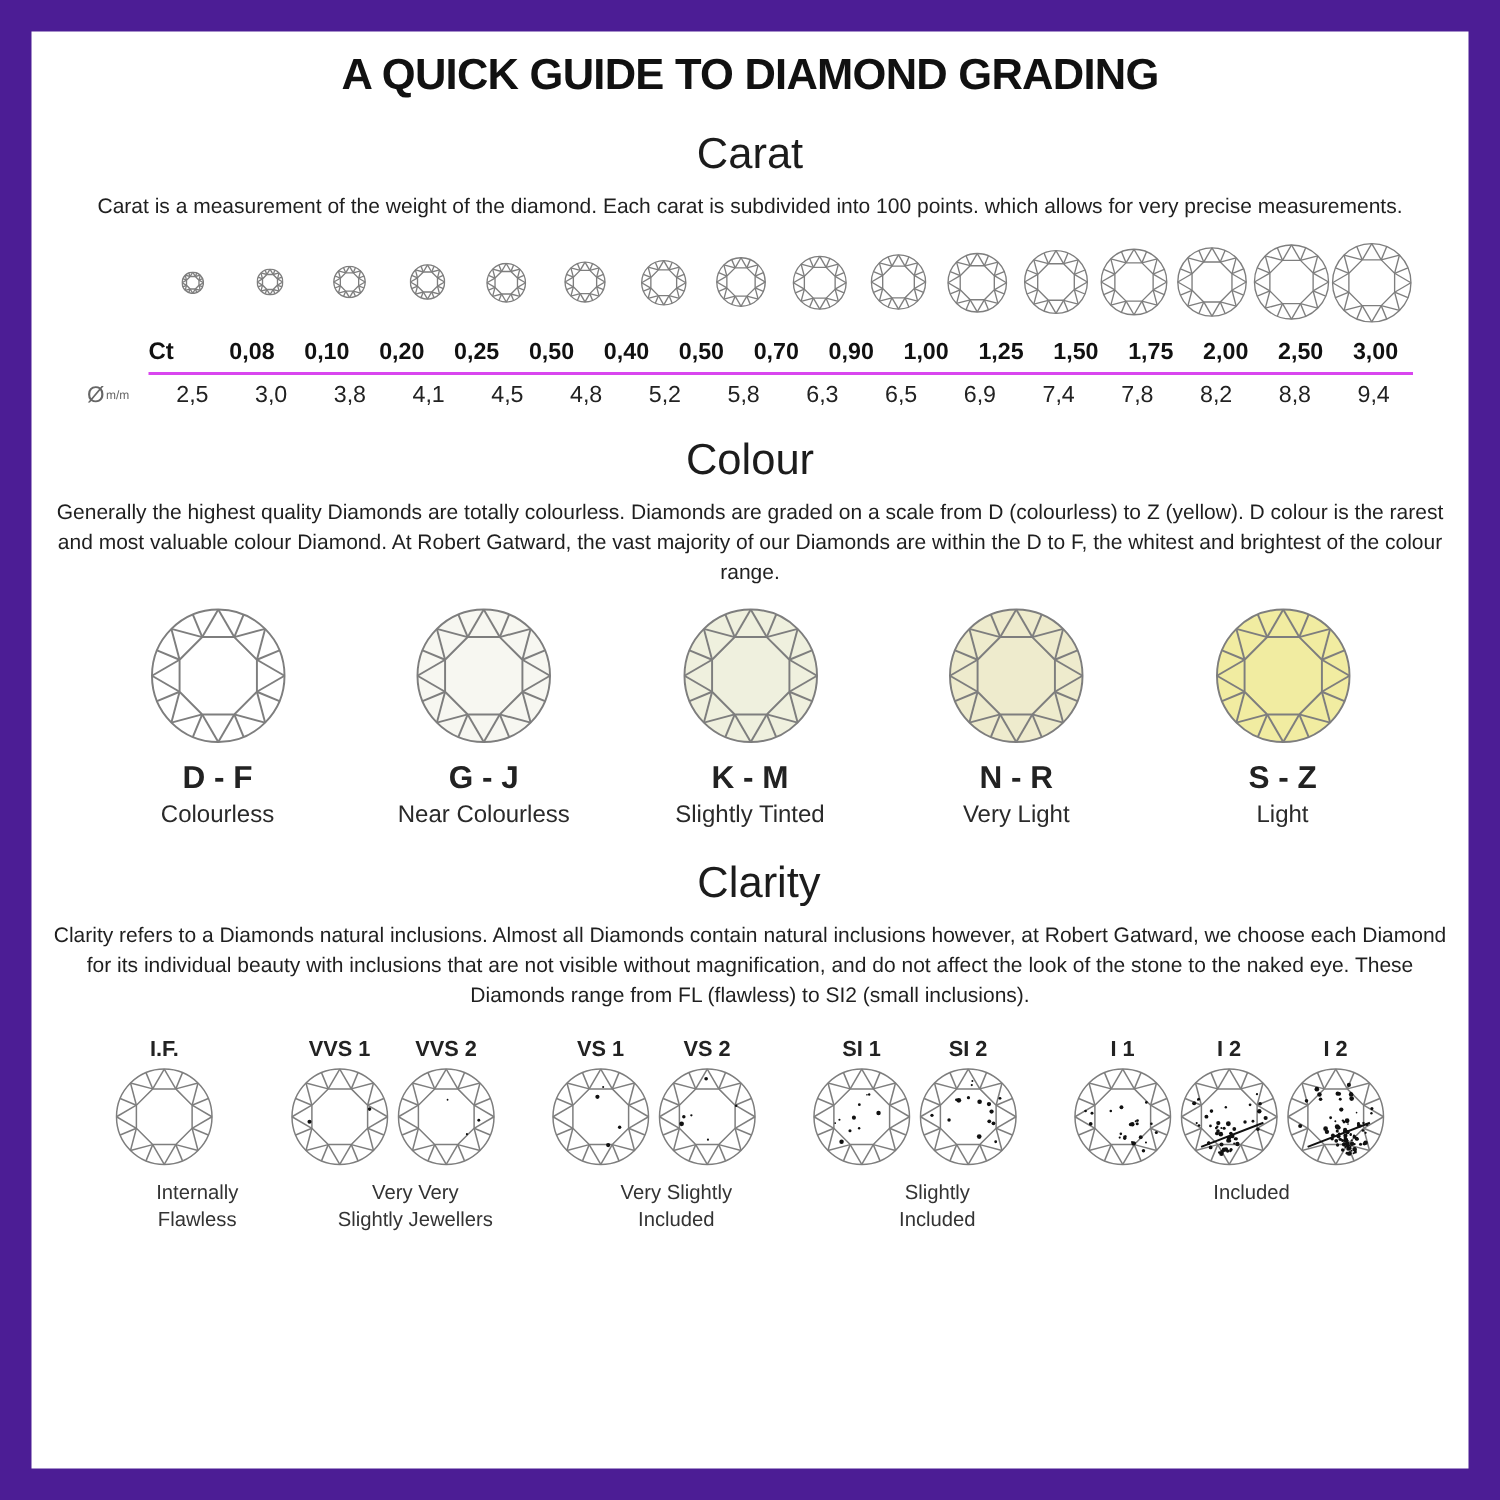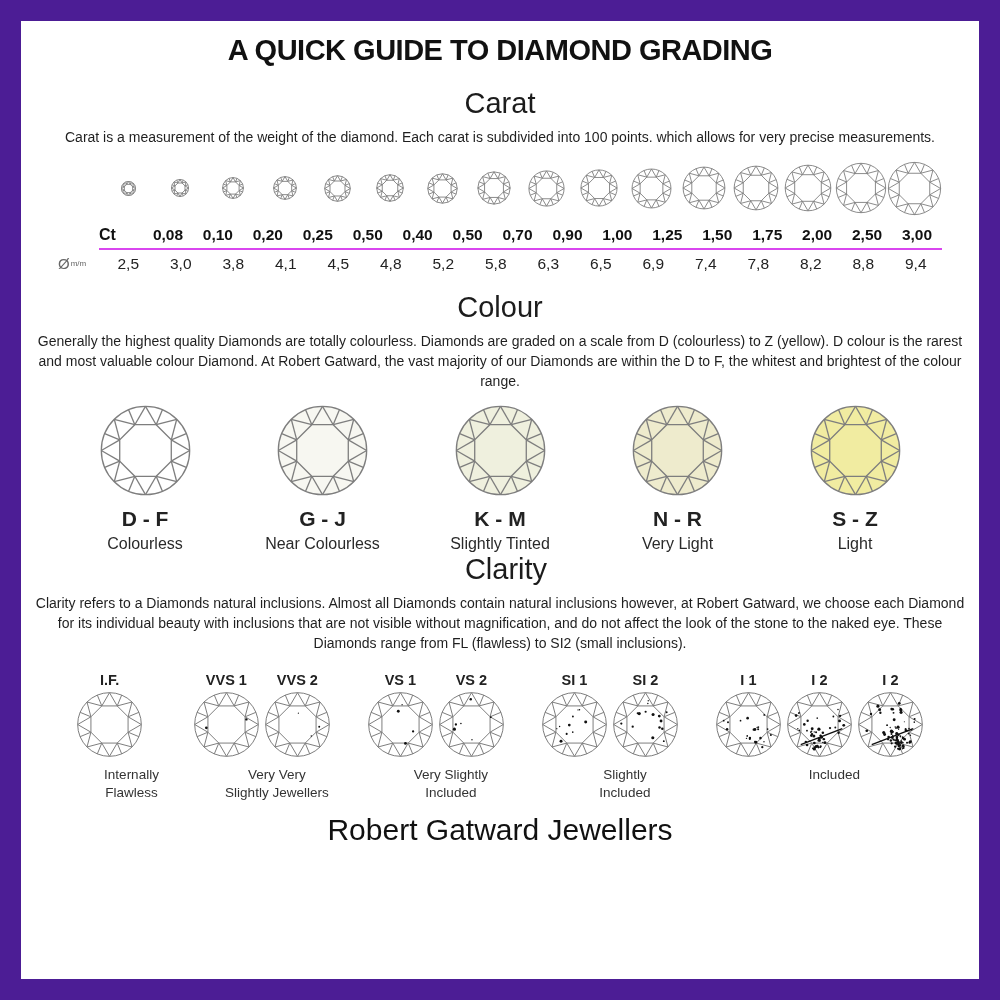--- a/index.html
+++ b/index.html
@@ -4,21 +4,21 @@
 <style>
   html,body{margin:0;padding:0;}
   body{width:1000px;height:1000px;font-family:"Liberation Sans","DejaVu Sans",sans-serif;color:#222;}
   .frame{width:1000px;height:1000px;box-sizing:border-box;padding:21px;background:#4c1d95;}
   .content{width:100%;height:100%;background:#ffffff;box-sizing:border-box;overflow:hidden;text-align:center;}
 
   .main-title{margin-top:13px;font-size:29px;font-weight:bold;letter-spacing:-0.5px;color:#111;}
   .section-heading{font-size:29px;font-weight:400;color:#1c1c1c;}
   .section-heading.carat{margin-top:20px;}
   .section-heading.colour{margin-top:14px;}
-  .section-heading.clarity{margin-top:0;padding-left:12px;}
+  .section-heading.clarity{margin-top:20px;padding-left:12px;}
   .para{font-size:14px;line-height:1.44;color:#1f1f1f;margin:7px auto 0 auto;}
   .para.carat{max-width:905px;}
   .para.colour{max-width:945px;}
   .para.clarity{max-width:940px;}
 
   
   .carat-row{display:flex;align-items:center;margin:12px auto 0 auto;width:884px;height:58px;}
   .carat-row .lead{width:44px;flex:0 0 44px;}
   .carat-cell{flex:1;display:flex;align-items:center;justify-content:center;}
   .ct-table{width:884px;margin:4px auto 0 auto;}
@@ -1306,15 +1306,14 @@
                 <line x1="-28" y1="30" x2="34" y2="6" stroke="#111111" stroke-width="2"></line>
               </svg>
             </div>
           </div>
           <div class="cg-desc">
             <div>Included</div>
           </div>
         </div>
       </div>
 
-    <div class="footer-title">Robert Gatward Jewellers</div>
   </div>
 </div>
 
 </body></html>

